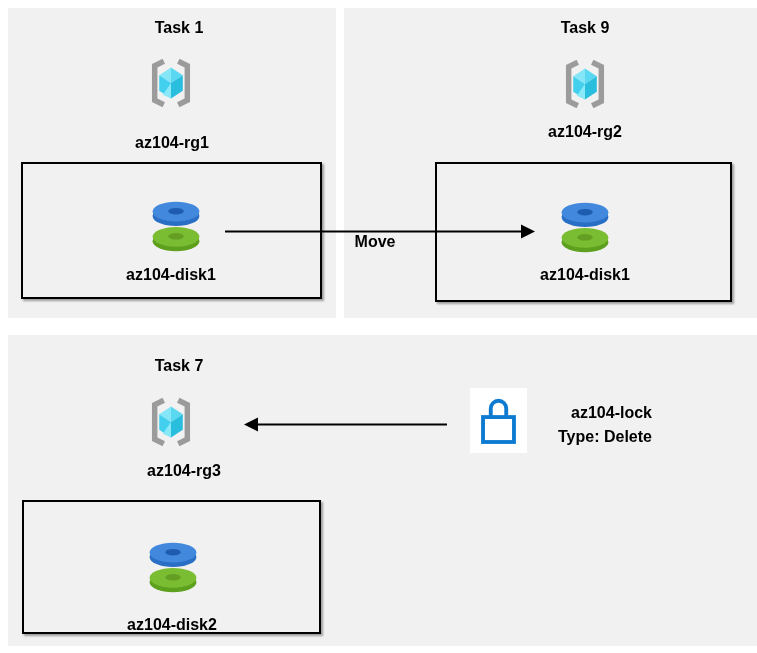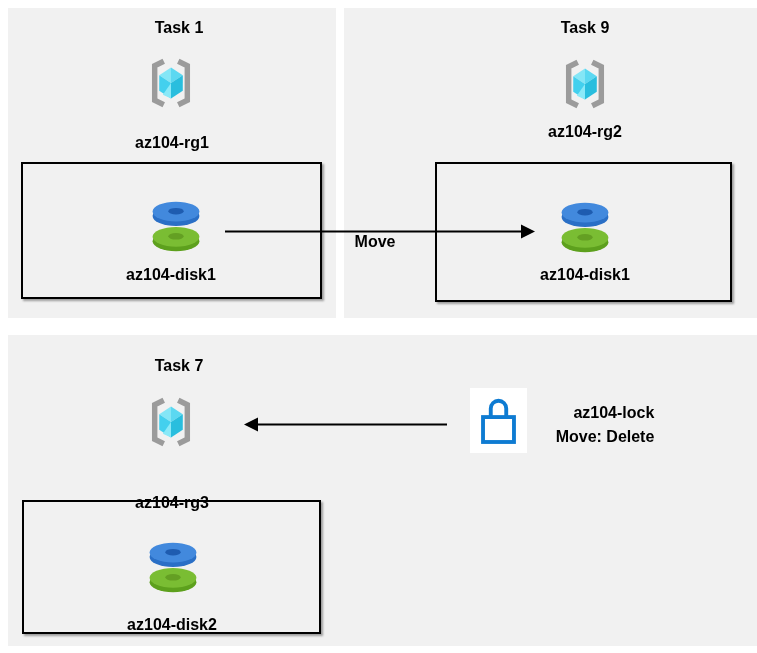--- a/index.html
+++ b/index.html
@@ -93,21 +93,21 @@
     <path d="M40,8 L50,13 V51 L40,56" fill="none" stroke="#9b9b9b" stroke-width="6"></path>
     <polygon points="32,15 19,23.5 32,32" fill="#84e6f6"></polygon>
     <polygon points="32,15 45,23.5 32,32" fill="#5bd8f1"></polygon>
     <polygon points="19,23.5 32,32 32,49 19,40.5" fill="#43d0ee"></polygon>
     <polygon points="45,23.5 32,32 32,49 45,40.5" fill="#29bede"></polygon>
     <polygon points="32,32 23,45 32,49" fill="#8ae9f8"></polygon>
   </svg>
 
   <div class="label" style="left:172px;top:134px;">az104-rg1</div>
   <div class="label" style="left:585px;top:123px;text-align:center;">az104-rg2</div>
-  <div class="label" style="left:172px;top:462px;margin-top:32px;">az104-rg3</div>
+  <div class="label" style="left:184px;top:462px;">az104-rg3</div>
 
   <svg class="icon" style="left:147px;top:199px;" width="58" height="54" viewBox="0 0 64 60">
     <ellipse cx="32" cy="19" rx="26" ry="11" fill="#2a6fc6"></ellipse>
     <ellipse cx="32" cy="14" rx="26" ry="11" fill="#4289dd"></ellipse>
     <ellipse cx="32" cy="13.5" rx="8.5" ry="3.6" fill="#1e5cb0"></ellipse>
     <ellipse cx="32" cy="47" rx="26" ry="11" fill="#5da01d"></ellipse>
     <ellipse cx="32" cy="42" rx="26" ry="11" fill="#7abd33"></ellipse>
     <ellipse cx="32" cy="41.5" rx="8.5" ry="3.6" fill="#649f23"></ellipse>
   </svg>
   <svg class="icon" style="left:556px;top:200px;" width="58" height="54" viewBox="0 0 64 60">
@@ -145,16 +145,16 @@
   <div class="label" style="left:375px;top:205px;margin-top:28px;">Move</div>
 
   <div class="lock-box">
     <svg width="49" height="57" viewBox="0 0 57 65">
       <path d="M19.5,28 V18.5 a9,9 0 0 1 18,0 V28" fill="none" stroke="#0e7bd2" stroke-width="4.5"></path>
       <rect x="10.5" y="28.5" width="36" height="29" fill="none" stroke="#0e7bd2" stroke-width="4.5"></rect>
     </svg>
   </div>
   <div class="lock-text">
     <div>az104-lock</div>
-    <div>Move: Delete</div>
+    <div>Type: Delete</div>
   </div>
 
 </div>
 
 </body></html>

